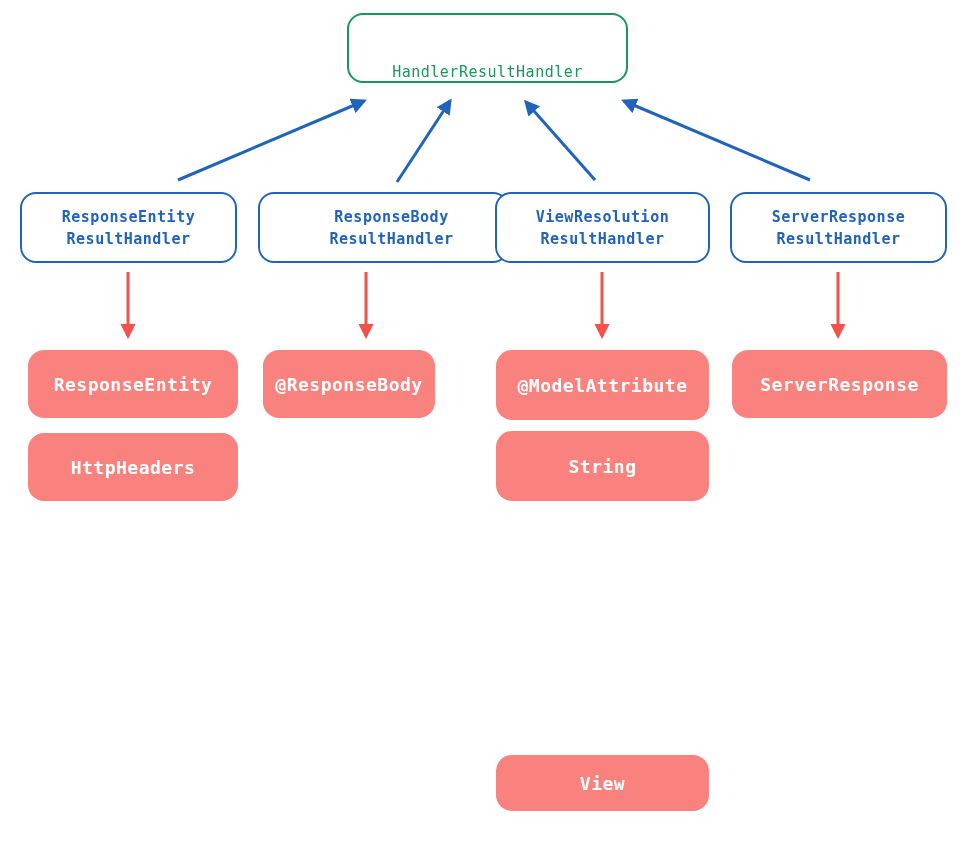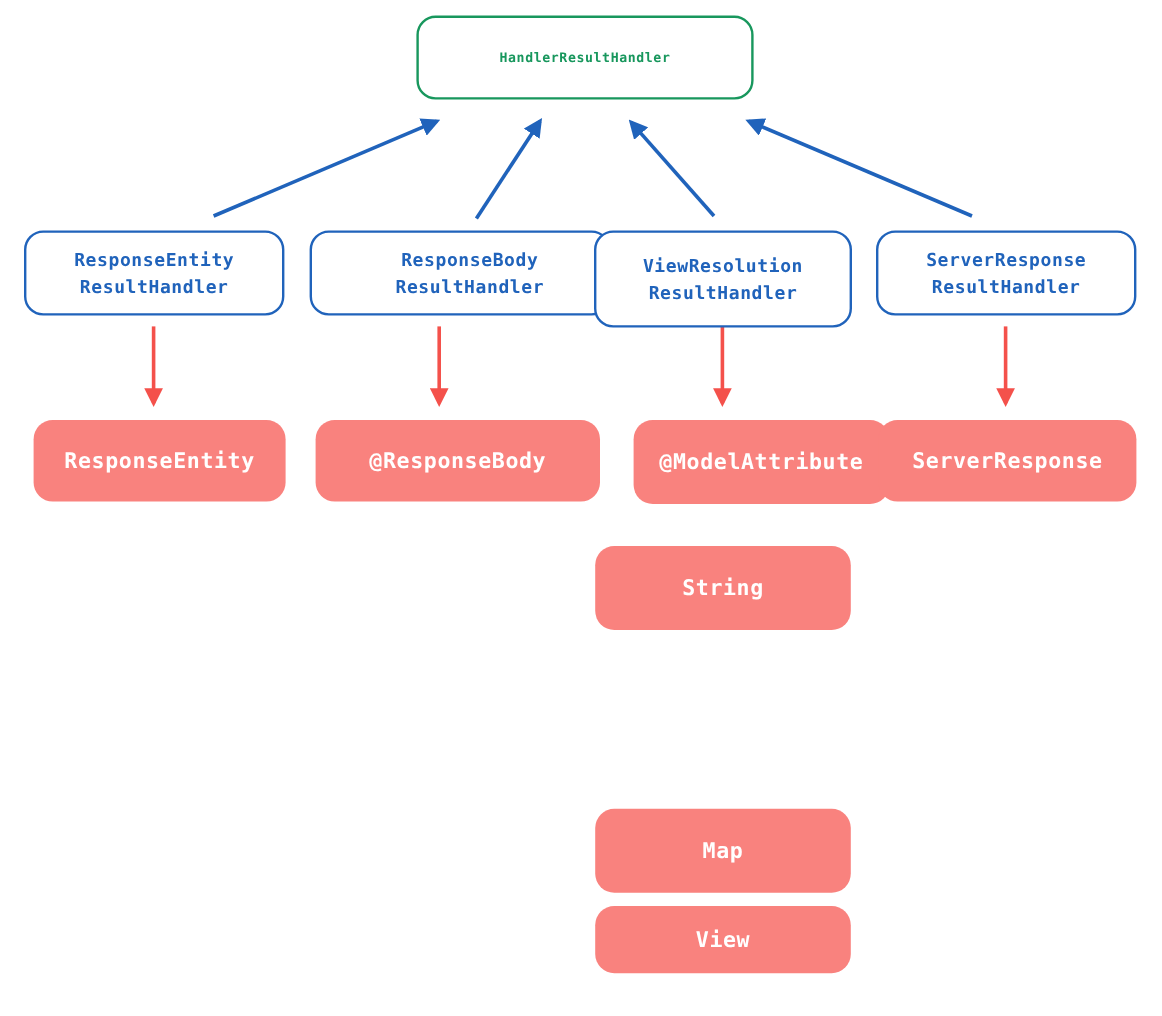--- a/index.html
+++ b/index.html
@@ -26,23 +26,24 @@
     flex-direction: column;
     align-items: center;
     justify-content: center;
     text-align: center;
     border-radius: 16px;
     background: #ffffff;
   }
   .node-root {
     border: 2.5px solid #18975d;
     color: #18975d;
-    font-size: 11px;
-    font-weight: bold;
+    font-size: 15px;
+    font-weight: normal;
     letter-spacing: 0.5px;
+    justify-content: flex-end;
   }
   .node-handler {
     border: 2.5px solid #2063bb;
     color: #2063bb;
     font-size: 15px;
     font-weight: bold;
     line-height: 22px;
     letter-spacing: 0.5px;
   }
   .node-type {
@@ -85,45 +86,45 @@
   </div>
 
   <div class="node node-handler" style="left:20px; top:192px; width:217px; height:71px;">
     <span>ResponseEntity</span>
     <span>ResultHandler</span>
   </div>
   <div class="node node-handler" style="left:258px; top:192px; width:251px; height:71px;padding-left:16px;">
     <span>ResponseBody</span>
     <span>ResultHandler</span>
   </div>
-  <div class="node node-handler" style="left:495px; top:192px; width:215px; height:81px;">
+  <div class="node node-handler" style="left:495px; top:192px; width:215px; height:71px;">
     <span>ViewResolution</span>
     <span>ResultHandler</span>
   </div>
   <div class="node node-handler" style="left:730px; top:192px; width:217px; height:71px;">
     <span>ServerResponse</span>
     <span>ResultHandler</span>
   </div>
 
   <div class="node node-type" style="left:28px; top:350px; width:210px; height:68px;">
     <span>ResponseEntity</span>
   </div>
+  <div class="node node-type" style="left:28px; top:433px; width:210px; height:68px;">
+    <span>HttpHeaders</span>
+  </div>
 
-  <div class="node node-type" style="left:263px; top:350px; width:237px; height:68px;">
+  <div class="node node-type" style="left:263px; top:350px; width:172px; height:68px;">
     <span>@ResponseBody</span>
   </div>
 
-  <div class="node node-type" style="left:496px; top:350px; width:213px; height:70px;margin-left:32px;">
+  <div class="node node-type" style="left:496px; top:350px; width:213px; height:70px;">
     <span>@ModelAttribute</span>
   </div>
-  <div class="node node-type" style="left:496px; top:455px; width:213px; height:70px;">
+  <div class="node node-type" style="left:496px; top:431px; width:213px; height:70px;">
     <span>String</span>
-  </div>
-  <div class="node node-type" style="left:496px; top:674px; width:213px; height:70px;">
-    <span>Map</span>
   </div>
   <div class="node node-type" style="left:496px; top:755px; width:213px; height:56px;">
     <span>View</span>
   </div>
 
   <div class="node node-type" style="left:732px; top:350px; width:215px; height:68px;">
     <span>ServerResponse</span>
   </div>
 
 </div>

